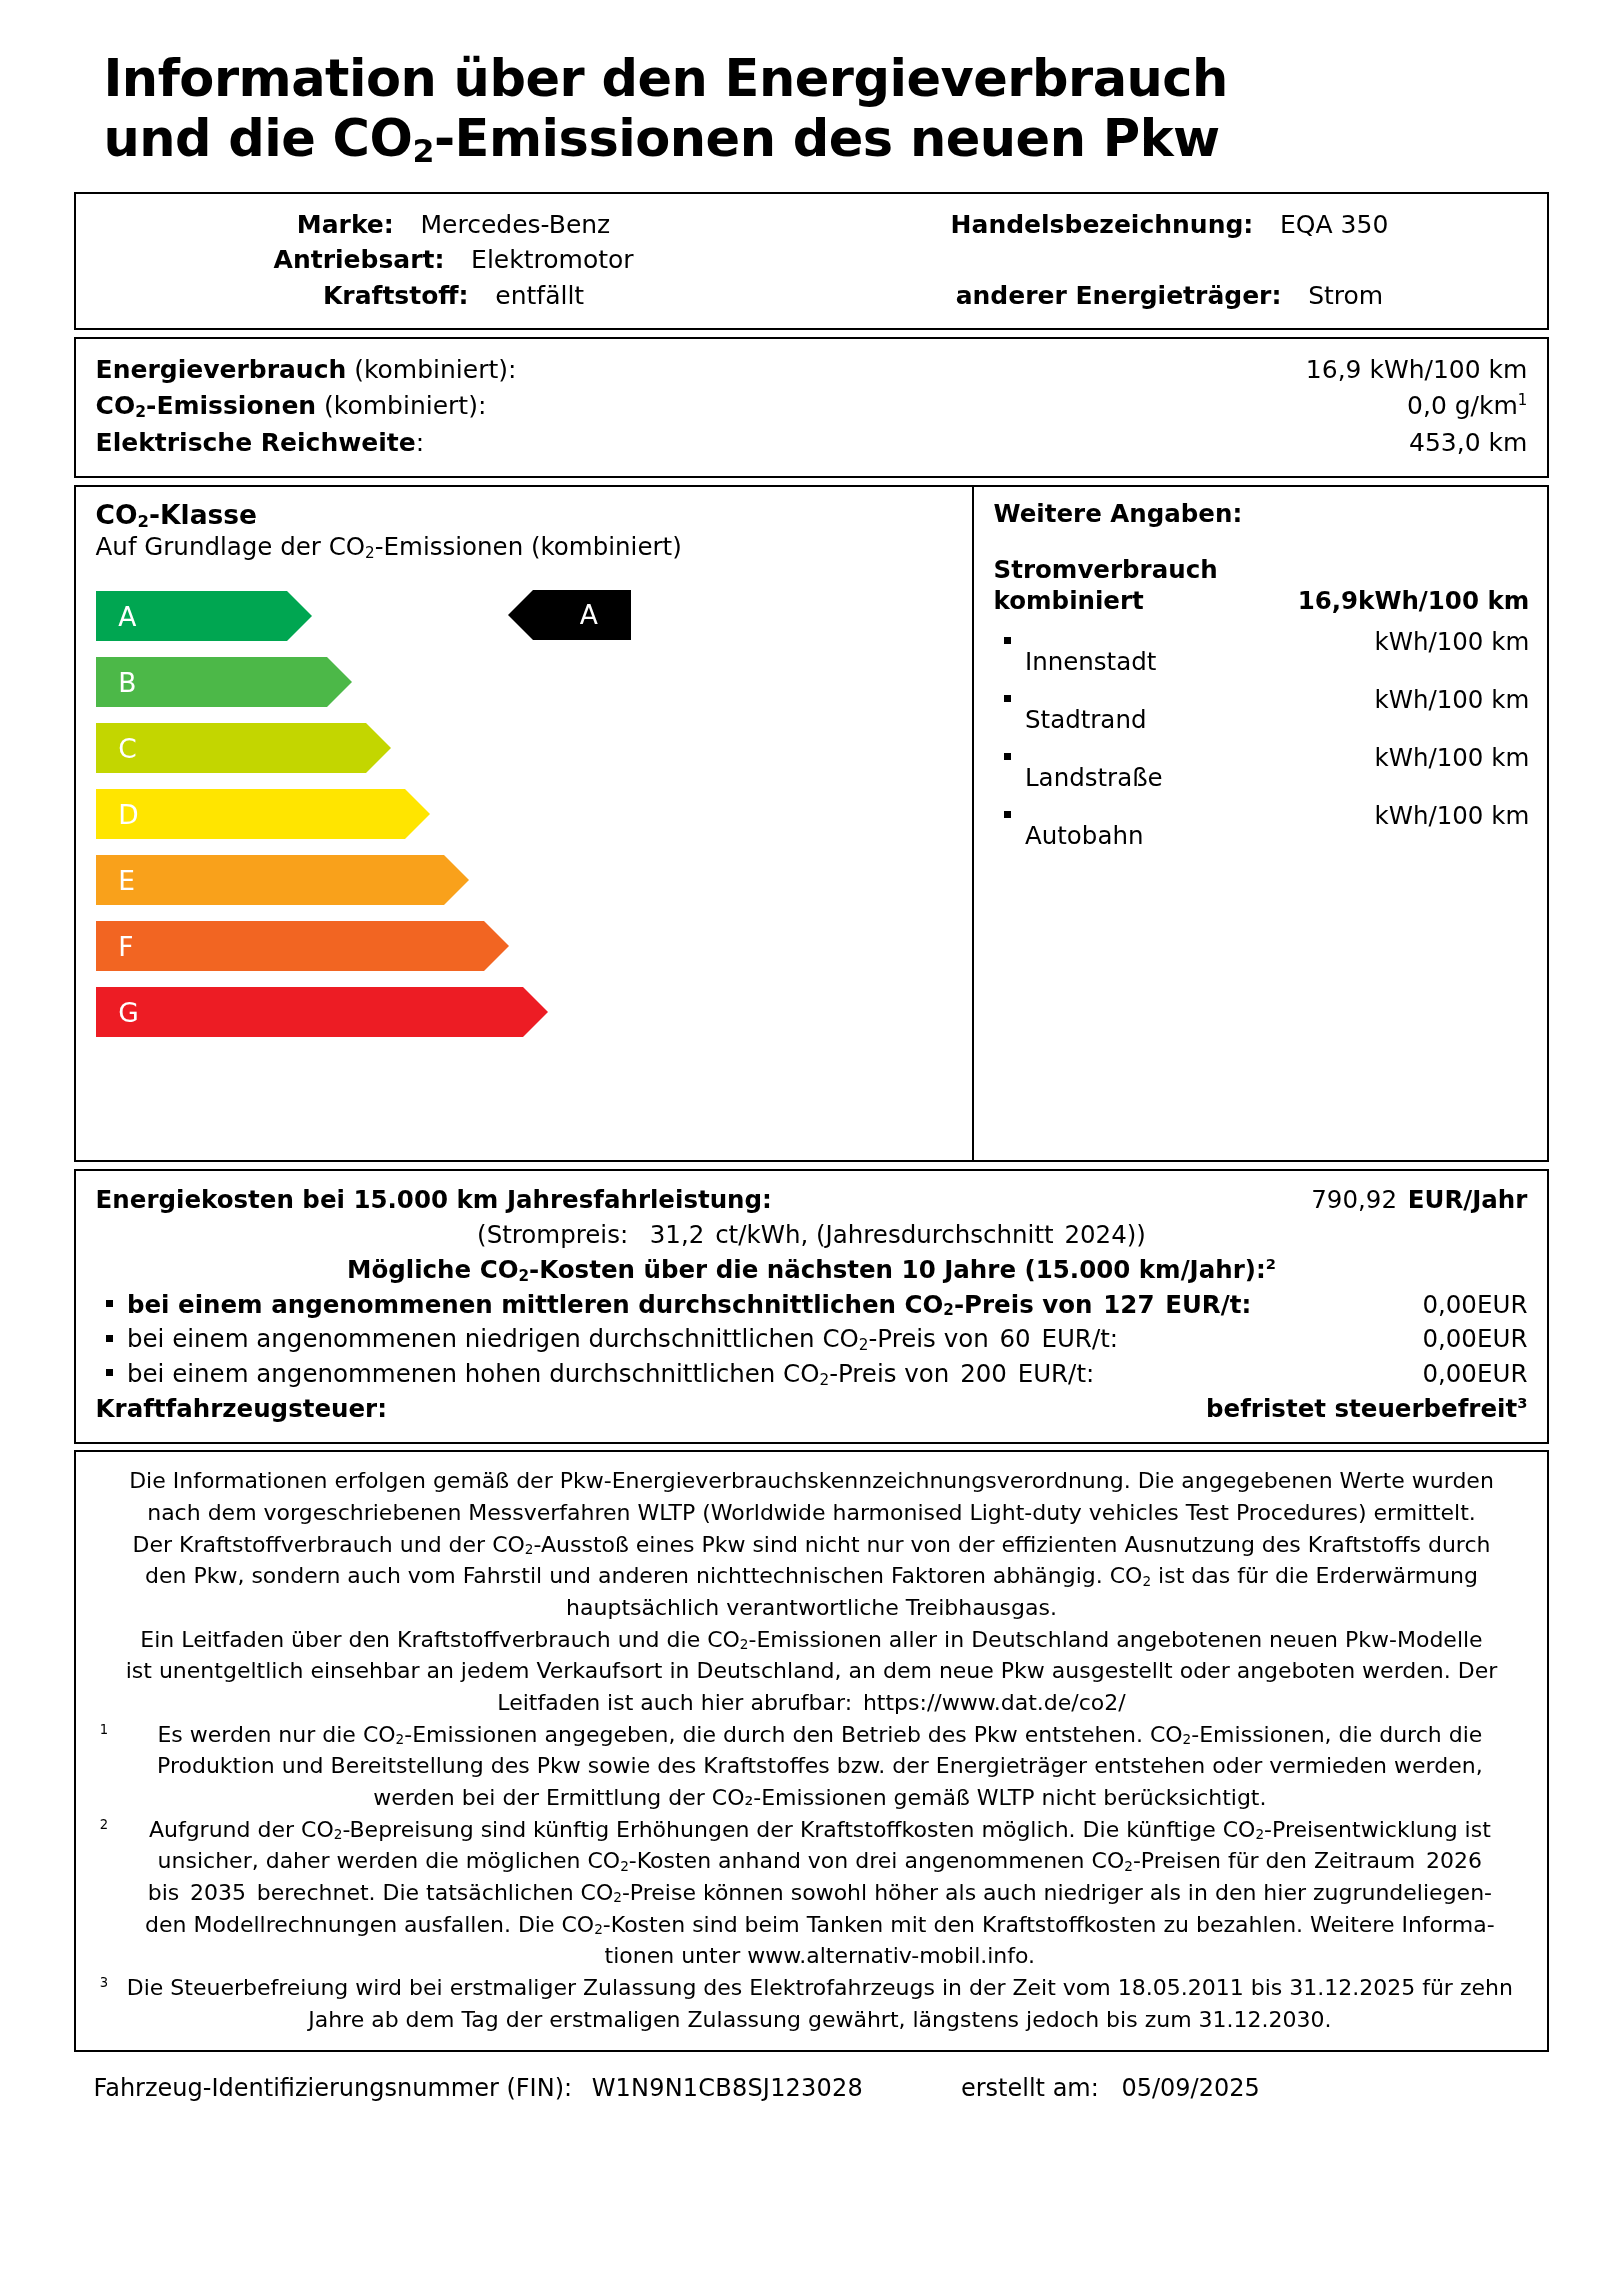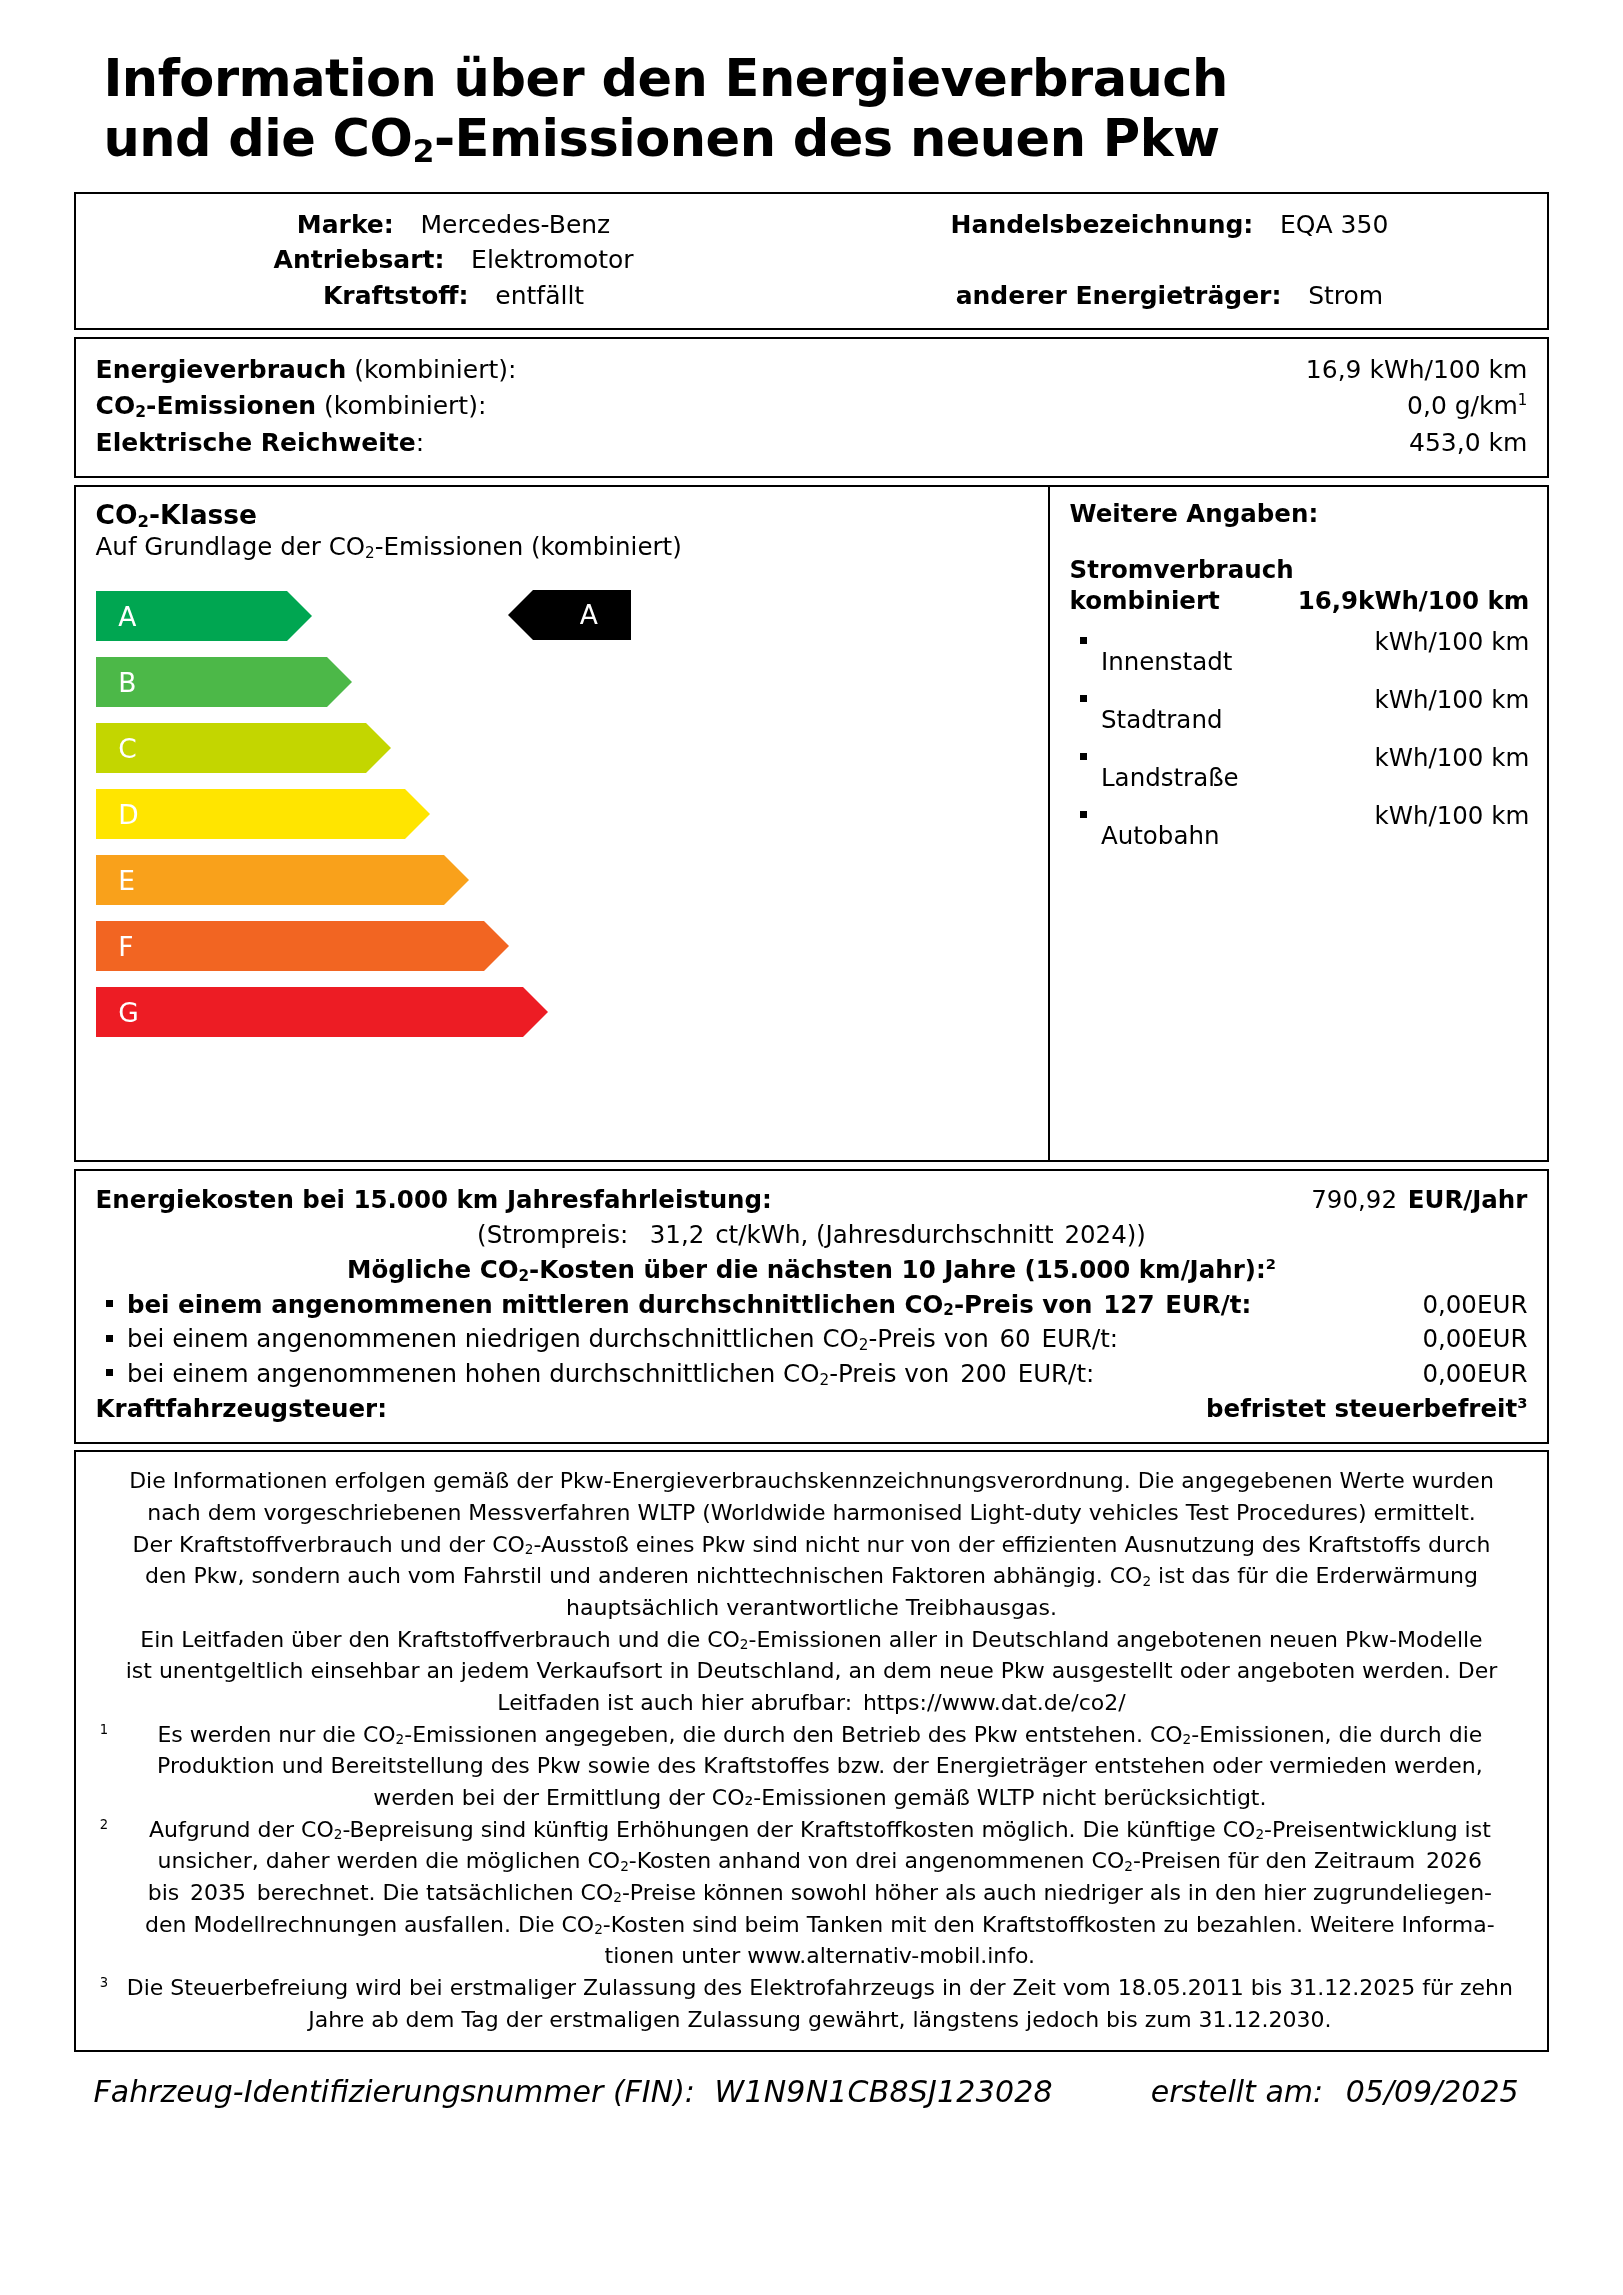--- a/index.html
+++ b/index.html
@@ -70,21 +70,21 @@
   .cons-val { white-space: nowrap; }
   
   .classbox {
     display: flex;
     border: 2px solid #000;
     box-sizing: border-box;
     margin-bottom: 6.9px;
     min-height: 677px;
   }
   .class-left {
-    width: 974px;
+    width: 898px;
     box-sizing: border-box;
     padding: 12.8px 19.6px 14.7px 19.6px;
     border-right: 2px solid #000;
   }
   .class-right {
     flex: 1;
     box-sizing: border-box;
     padding: 12.8px 17.7px 14.7px 19.6px;
   }
   .class-title {
@@ -207,24 +207,23 @@
   }
   .legal .fnum {
     width: 16.7px;
     flex: none;
   }
   .legal .ftxt { flex: 1; }
   .ul { text-decoration: none; }
   
   .footer {
     display: flex;
-    font-size: 30px;
+    font-size: 24px;
     padding: 14.7px 19.6px 0 19.6px;
     align-items: baseline;
-    font-style: italic;
   }
   .footer .fin-label { margin-right: 19.6px; }
   .footer .fin-val { font-weight: 400; }
   .footer .created { margin-left: 98px; }
   .footer .created-val { margin-left: 22.6px; }
   .mono-ish { letter-spacing: 0.2px; }
 </style>
 </head>
 <body>
 

